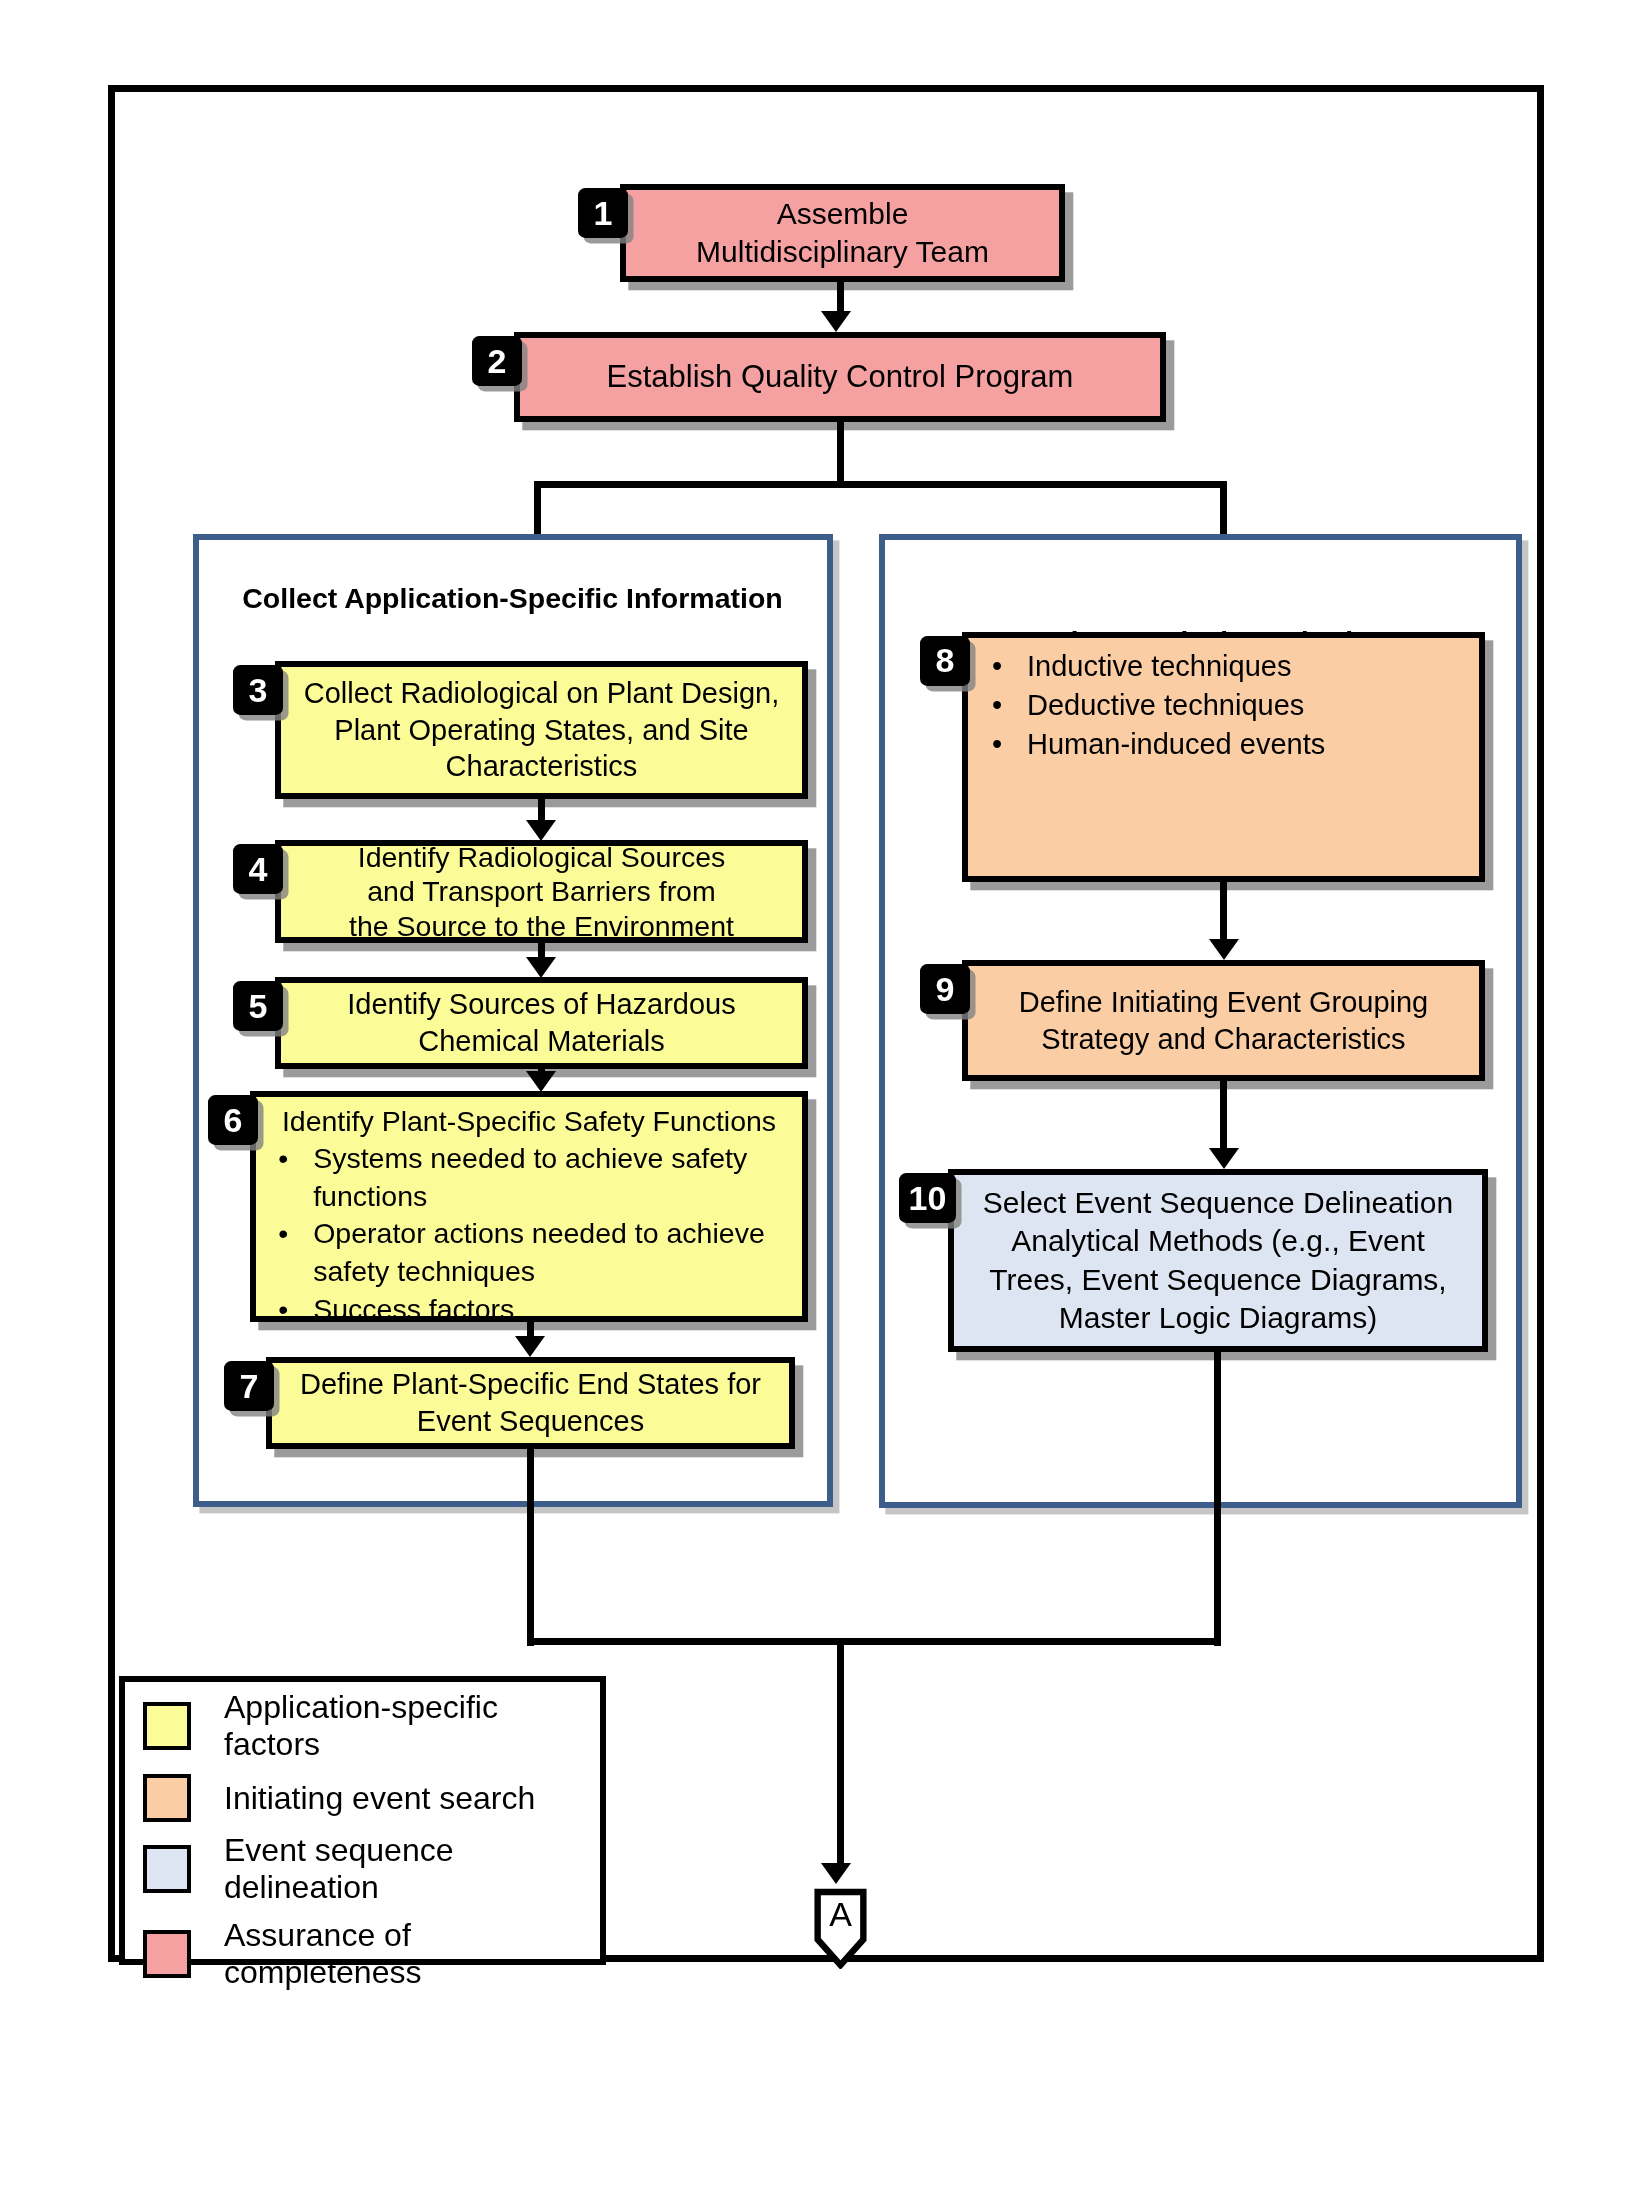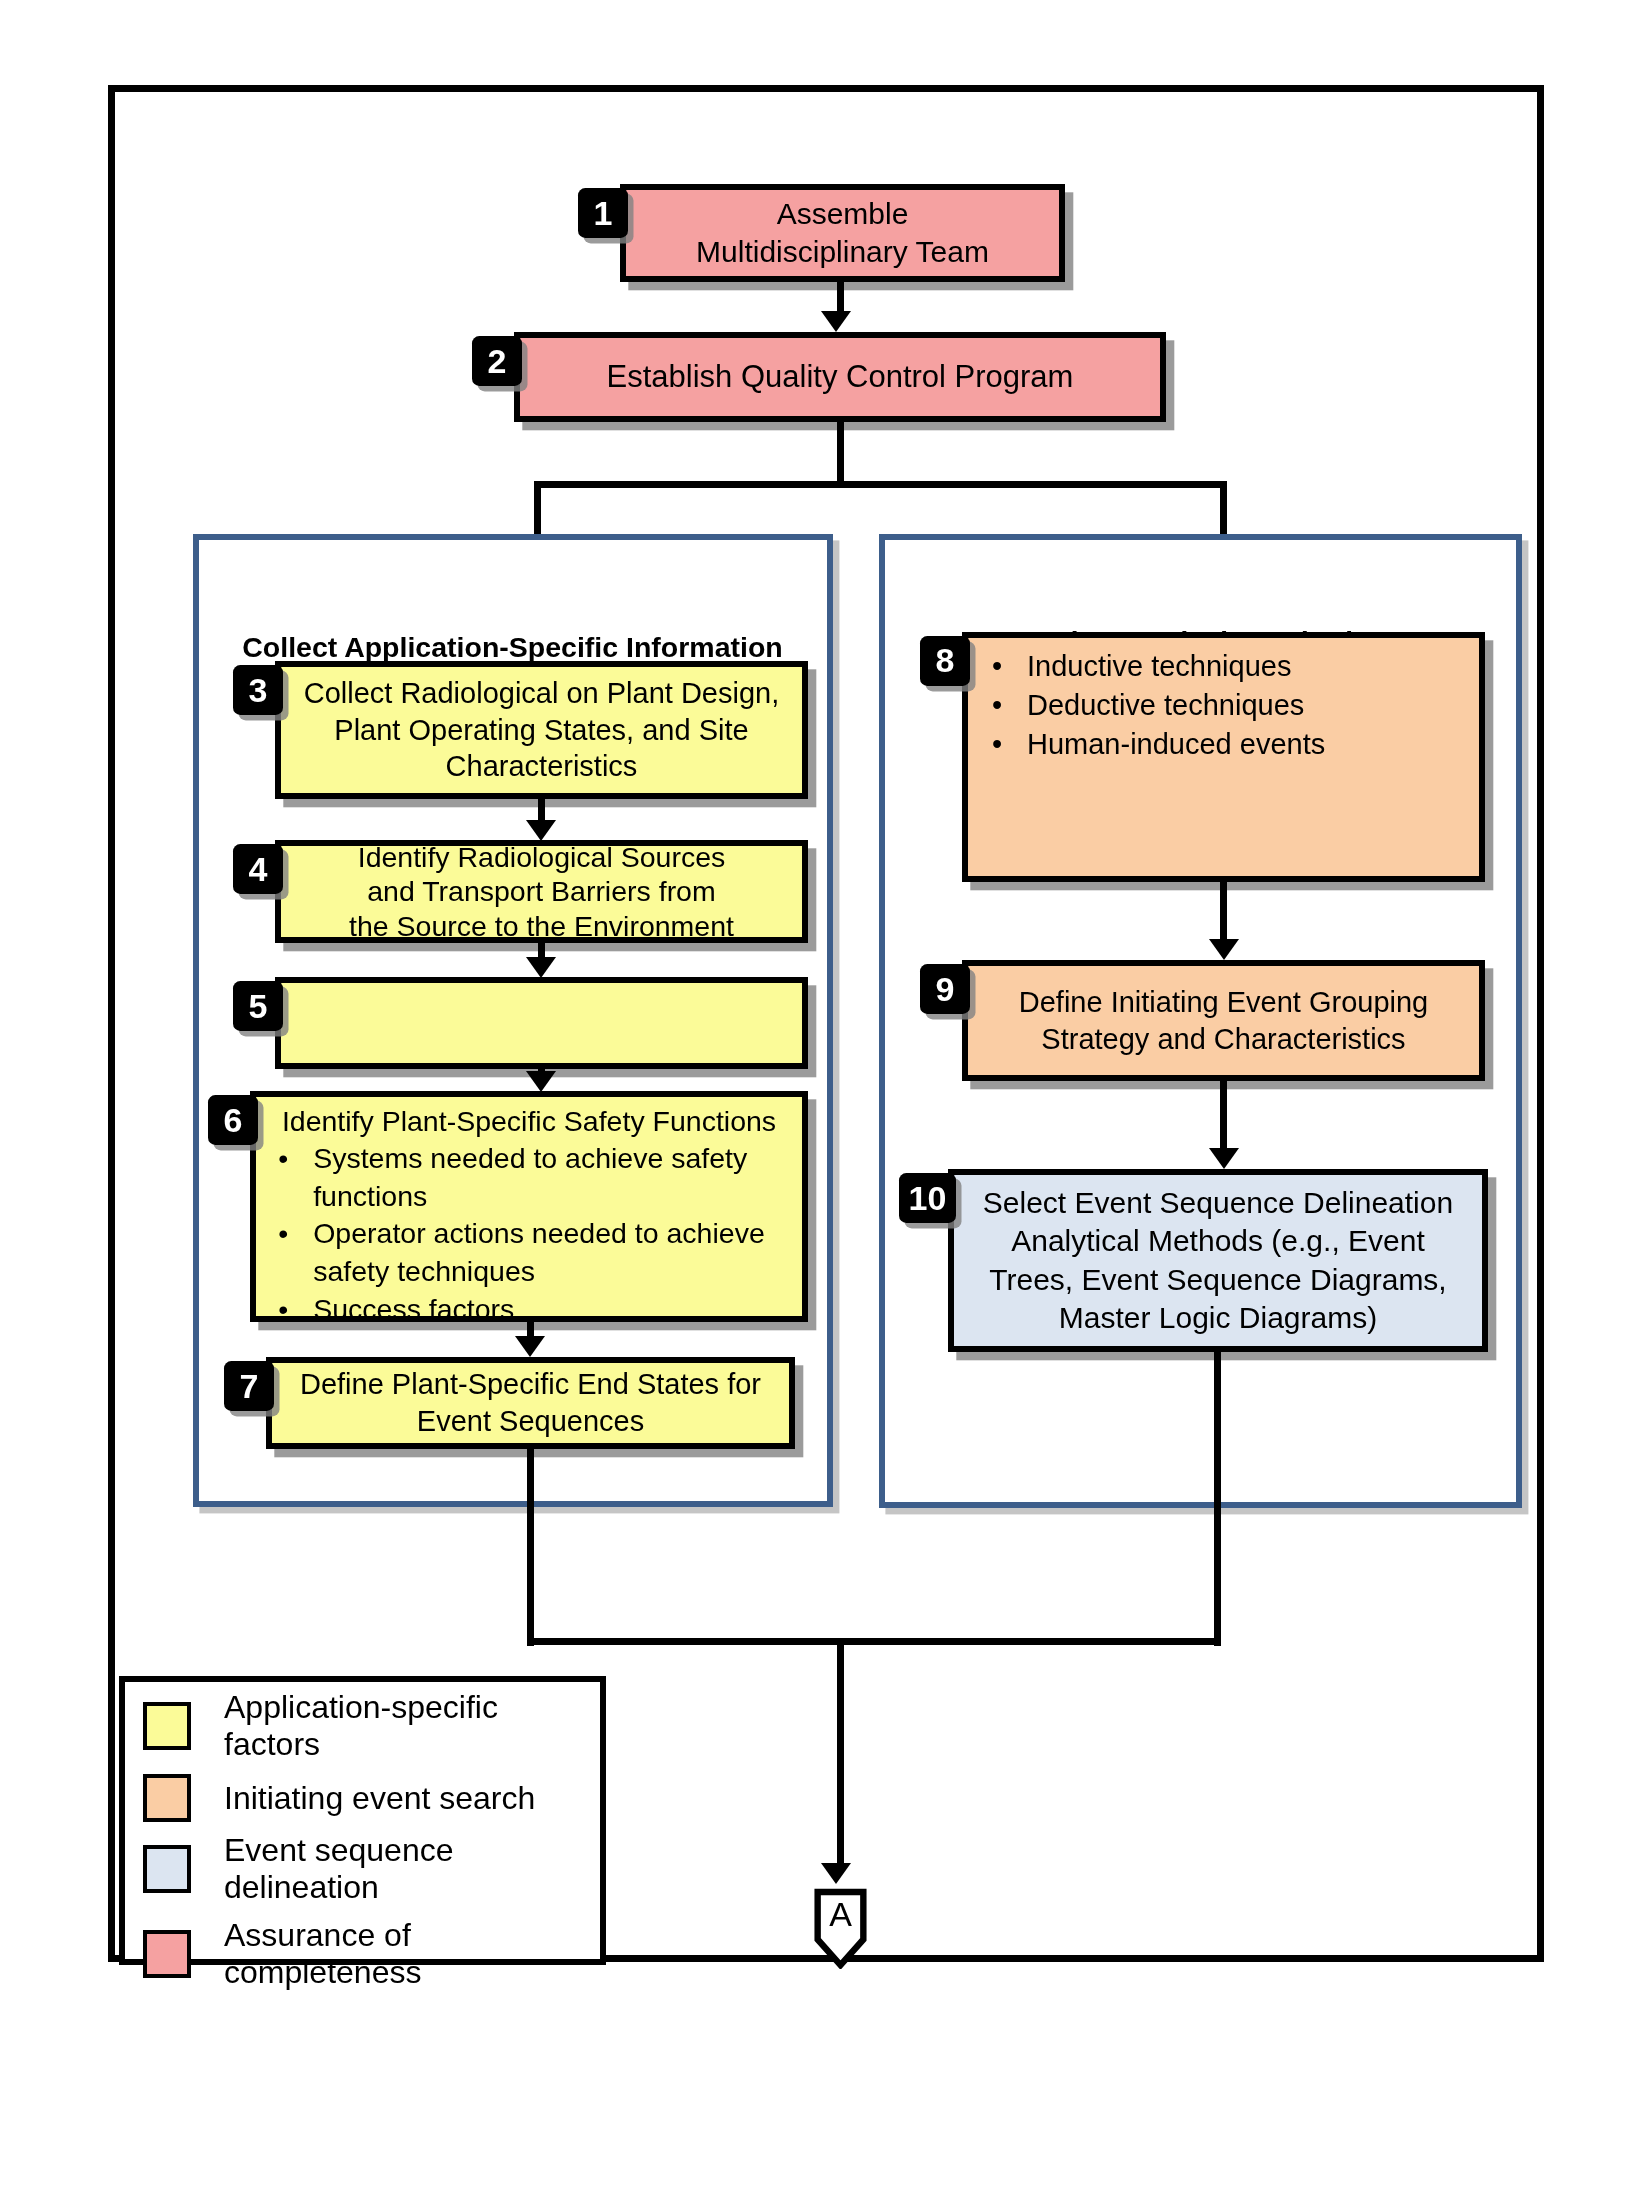--- a/index.html
+++ b/index.html
@@ -74,21 +74,21 @@
   </div>
 
   <div class="vline" style="left:837px;top:422px;height:66px;"></div>
   <div class="hline" style="left:534px;top:481px;width:693px;"></div>
   <div class="vline" style="left:534px;top:481px;height:100px;"></div>
   <div class="ahead" style="left:523px;top:580px;"></div>
   <div class="vline" style="left:1220px;top:481px;height:100px;"></div>
   <div class="ahead" style="left:1209px;top:580px;"></div>
 
   <div class="group" style="left:193px;top:534px;width:640px;height:973px;"></div>
-  <div class="group-title" style="left:211px;top:630px;width:603px;">Collect Application-Specific Information</div>
+  <div class="group-title" style="left:211px;top:581px;width:603px;">Collect Application-Specific Information</div>
 
   <div class="group" style="left:879px;top:534px;width:643px;height:974px;"></div>
   <div class="group-title" style="left:897px;top:624px;width:606px;font-style:italic;">Select Analysis Methods</div>
 
   <div class="pbox yellow multiline" style="left:275px;top:661px;width:533px;height:138px;font-size:29px;">
     <div class="badge">3</div>
     <div class="multiline">Collect Radiological on Plant Design,
 Plant Operating States, and Site
 Characteristics</div>
   </div>
@@ -101,20 +101,22 @@
     <div class="multiline">Identify Radiological Sources
 and Transport Barriers from
 the Source to the Environment</div>
   </div>
 
   <div class="vline" style="left:538px;top:943px;height:18.4px;"></div>
   <div class="ahead" style="left:526px;top:957px;"></div>
 
   <div class="pbox yellow multiline" style="left:275px;top:977px;width:533px;height:92px;font-size:29px;">
     <div class="badge">5</div>
+    <div class="multiline">Identify Sources of Hazardous
+Chemical Materials</div>
   </div>
 
   <div class="vline" style="left:538px;top:1069px;height:13px;"></div>
   <div class="ahead" style="left:526px;top:1071px;"></div>
 
   <div class="pbox yellow bullet-box" style="left:250px;top:1091px;width:558px;height:231px;font-size:28.5px;line-height:1.32;padding:5.5px 9.2px;">
     <div class="badge">6</div>
     <div class="bb-title">Identify Plant-Specific Safety Functions</div>
     <div class="brow">
       <span class="bdot">•</span>

